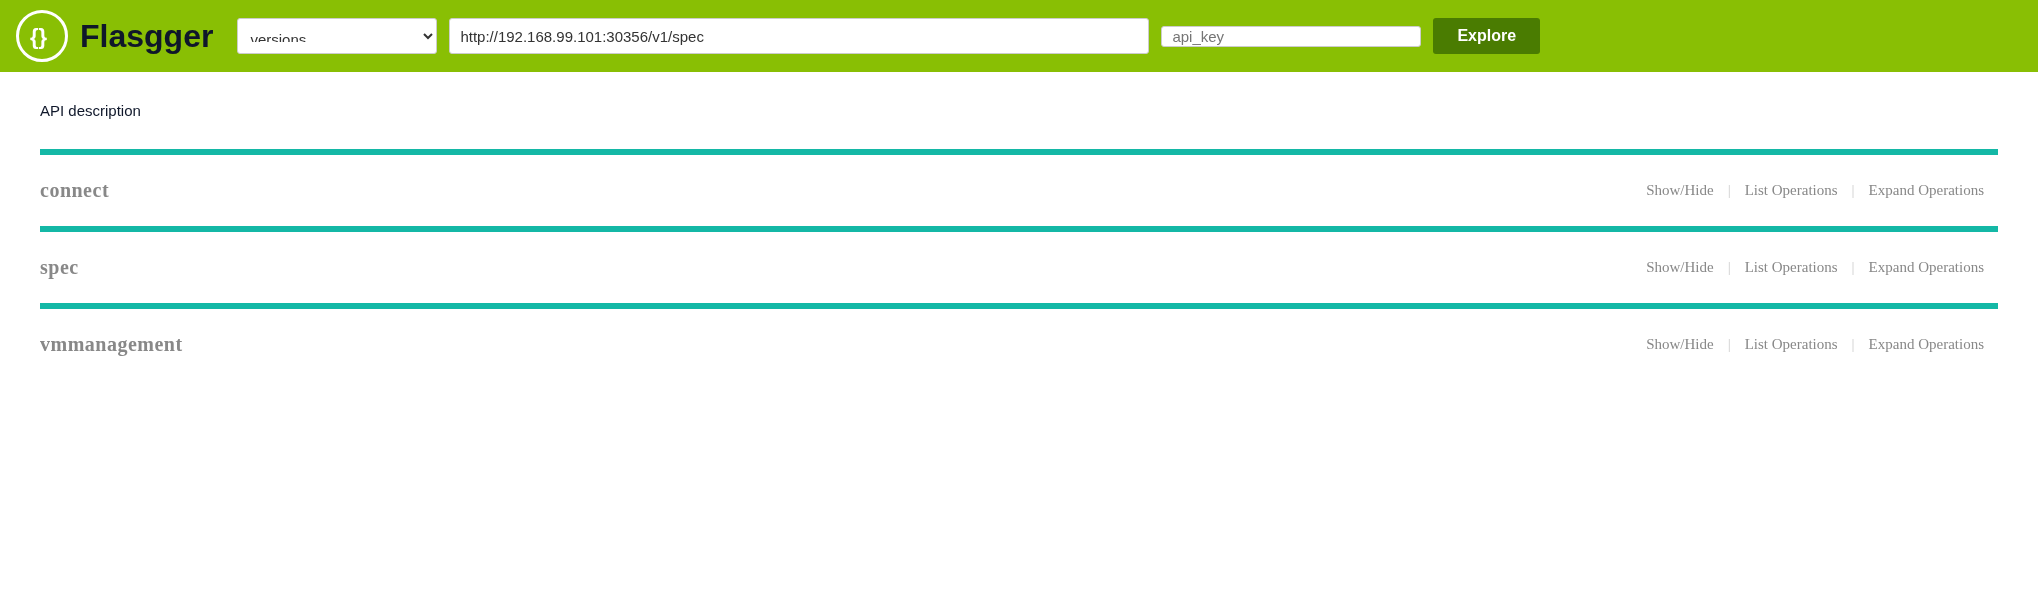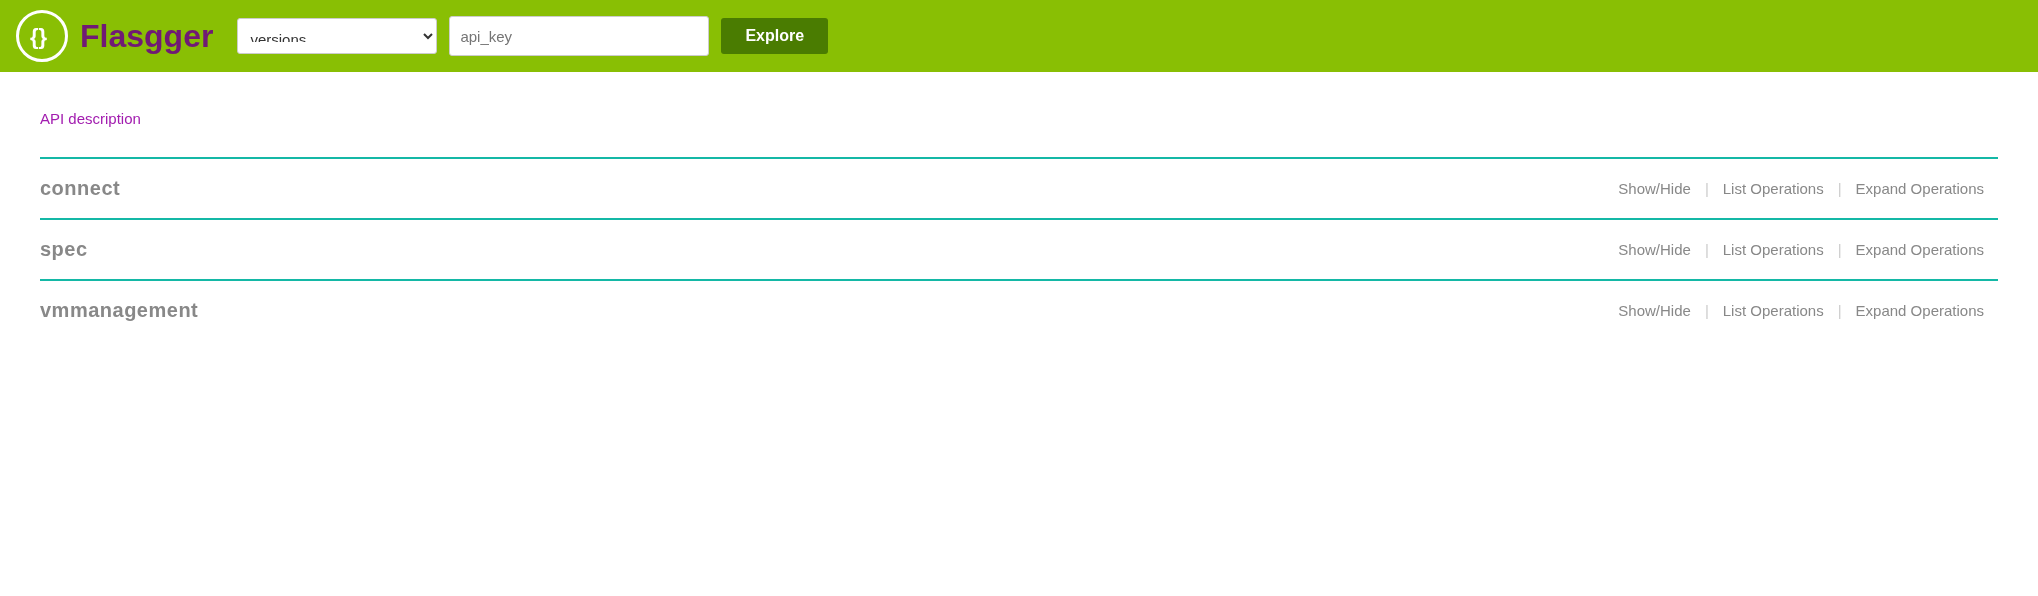--- a/index.html
+++ b/index.html
@@ -34,21 +34,21 @@
       justify-content: center;
       flex-shrink: 0;
     }
 
     .logo-circle svg {
       width: 32px;
       height: 32px;
     }
 
     .app-title {
-      color: #701a75;
+      color: #0f172a;
       font-size: 32px;
       font-weight: bold;
       letter-spacing: 0px;
       margin-right: 12px;
       flex-shrink: 0;
     }
 
     .versions-select {
       height: 36px;
       font-size: 15px;
@@ -67,21 +67,21 @@
       padding: 4px 10px;
       border: 1px solid #ccc;
       background: #fff;
       color: #333;
       border-radius: 3px;
       flex: 1;
       max-width: 700px;
     }
 
     .api-key-input {
-      height: 40px;
+      height: 21px;
       font-size: 15px;
       padding: 4px 10px;
       border: 1px solid #ccc;
       background: #fff;
       color: #999;
       border-radius: 3px;
       width: 260px;
       flex-shrink: 0;
     }
 
@@ -106,32 +106,32 @@
 
     .page-title {
       font-size: 34px;
       font-weight: bold;
       color: #111;
       margin-bottom: 6px;
     }
 
     .api-description {
       font-size: 15px;
-      color: #a21caf;
+      color: #0f172a;
       margin-bottom: 30px;
-      margin-top: 8px;
     }
 
     
     .api-section {
-      border-top: 2px solid #14b8a6;
-      padding: 18px 0;
+      border-top: 6px solid #14b8a6;
+      padding: 24px 0;
       display: flex;
       align-items: center;
       justify-content: space-between;
+      font-family: Liberation Serif, serif;
     }
 
     .api-section-name {
       font-size: 20px;
       font-weight: bold;
       color: #888;
       letter-spacing: 0.5px;
     }
 
     .section-actions {
@@ -161,20 +161,21 @@
 <header class="header">
   <div class="logo-circle">
     <svg viewBox="0 0 32 32" fill="none" xmlns="http://www.w3.org/2000/svg">
       <text x="4" y="24" font-size="22" fill="white" font-family="Arial" font-weight="bold">{}</text>
     </svg>
   </div>
   <span class="app-title">Flasgger</span>
   <select class="versions-select">
     <option>versions</option>
   </select>
+  <input class="url-input" type="text" value="http://192.168.99.101:30356/v1/spec" placeholder="http://192.168.99.101:30356/v1/spec" style="">
   <input class="api-key-input" type="text" placeholder="api_key" style="">
   <button class="explore-button">Explore</button>
 </header>
 
 <main class="main">
   <p class="api-description">API description</p>
 
   <div id="api-sections">
       <div class="api-section">
       <span class="api-section-name">connect</span>

